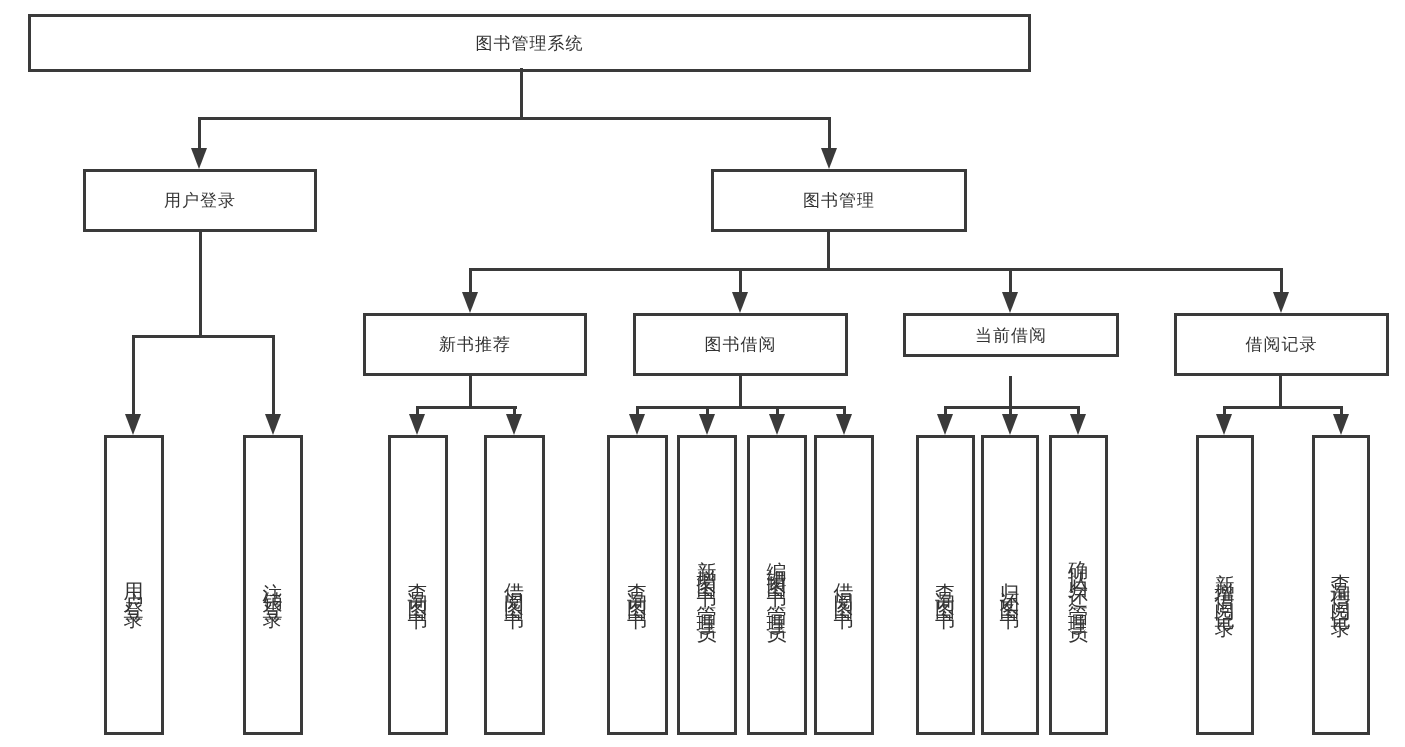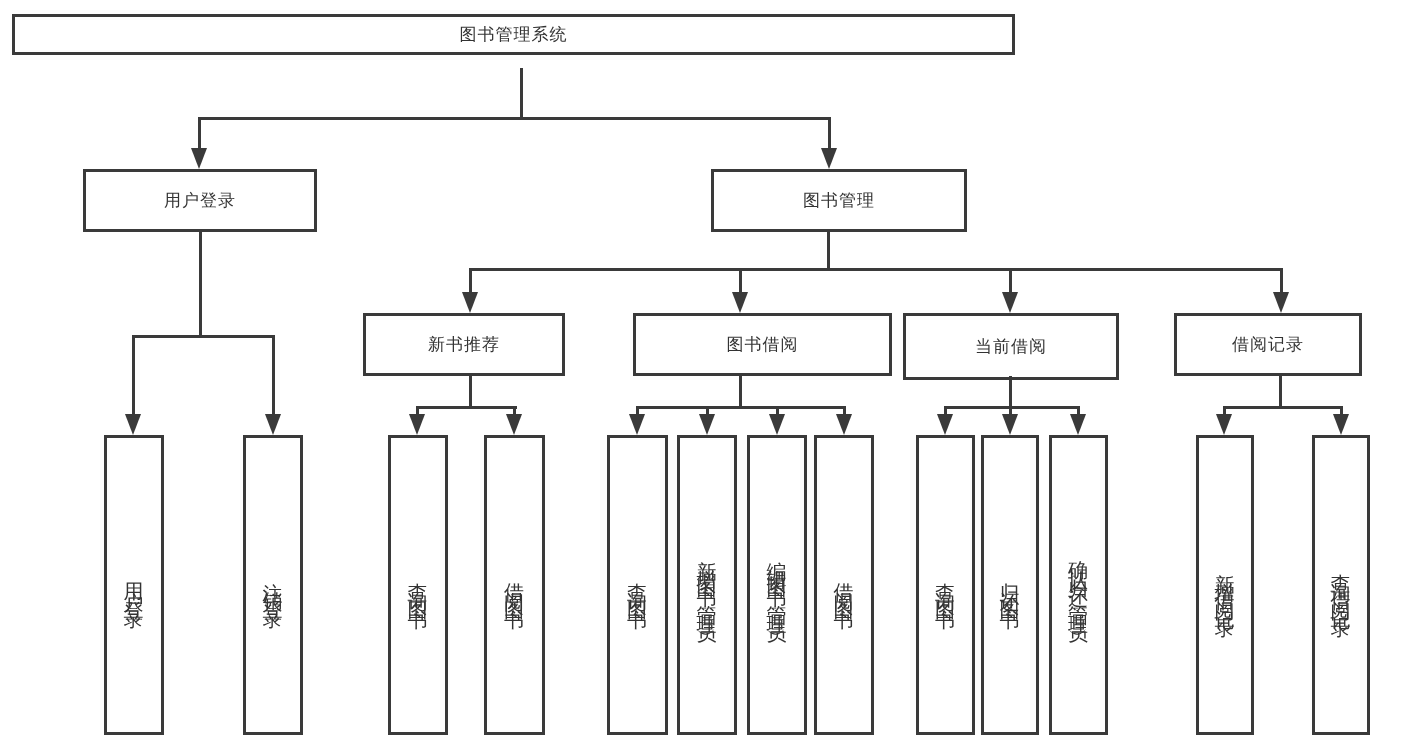--- a/index.html
+++ b/index.html
@@ -27,21 +27,21 @@
   .watermark {
     position:absolute; right:2px; bottom:3px; font-size:19px;
     color:#b5b9c0; letter-spacing:1px; z-index:5; white-space:nowrap;
   }
 </style>
 </head>
 <body>
 
 <div class="canvas">
 
-  <div class="box hbox" style="left:12px;top:14px;width:1003px;height:41px">
+  <div class="box hbox" style="left:28px;top:14px;width:1003px;height:58px">
     <span>图书管理系统</span>
   </div>
 
   <div class="vl" style="left:520px;top:68px;height:49px"></div>
   <div class="hl" style="left:198px;top:117px;width:633px"></div>
   <div class="vl" style="left:198px;top:117px;height:34px"></div>
   <div class="arw" style="left:191px;top:148px"></div>
   <div class="vl" style="left:828px;top:117px;height:34px"></div>
   <div class="arw" style="left:821px;top:148px"></div>
 
@@ -63,30 +63,30 @@
   <div class="hl" style="left:469px;top:268px;width:813px"></div>
   <div class="vl" style="left:469px;top:268px;height:26px"></div>
   <div class="arw" style="left:462px;top:292px"></div>
   <div class="vl" style="left:739px;top:268px;height:26px"></div>
   <div class="arw" style="left:732px;top:292px"></div>
   <div class="vl" style="left:1009px;top:268px;height:26px"></div>
   <div class="arw" style="left:1002px;top:292px"></div>
   <div class="vl" style="left:1280px;top:268px;height:26px"></div>
   <div class="arw" style="left:1273px;top:292px"></div>
 
-  <div class="box hbox" style="left:363px;top:313px;width:202px;height:63px">
+  <div class="box hbox" style="left:363px;top:313px;width:224px;height:63px">
     <span>新书推荐</span>
   </div>
-  <div class="box hbox" style="left:633px;top:313px;width:259px;height:63px">
+  <div class="box hbox" style="left:633px;top:313px;width:215px;height:63px">
     <span>图书借阅</span>
   </div>
-  <div class="box hbox" style="left:903px;top:313px;width:216px;height:67px">
+  <div class="box hbox" style="left:903px;top:313px;width:216px;height:44px">
     <span>当前借阅</span>
   </div>
-  <div class="box hbox" style="left:1174px;top:313px;width:188px;height:63px">
+  <div class="box hbox" style="left:1174px;top:313px;width:215px;height:63px">
     <span>借阅记录</span>
   </div>
 
   <div class="vl" style="left:469px;top:376px;height:30px"></div>
   <div class="hl" style="left:416px;top:406px;width:101px"></div>
   <div class="vl" style="left:416px;top:406px;height:10px"></div>
   <div class="arw" style="left:409px;top:414px"></div>
   <div class="vl" style="left:513px;top:406px;height:10px"></div>
   <div class="arw" style="left:506px;top:414px"></div>
 

